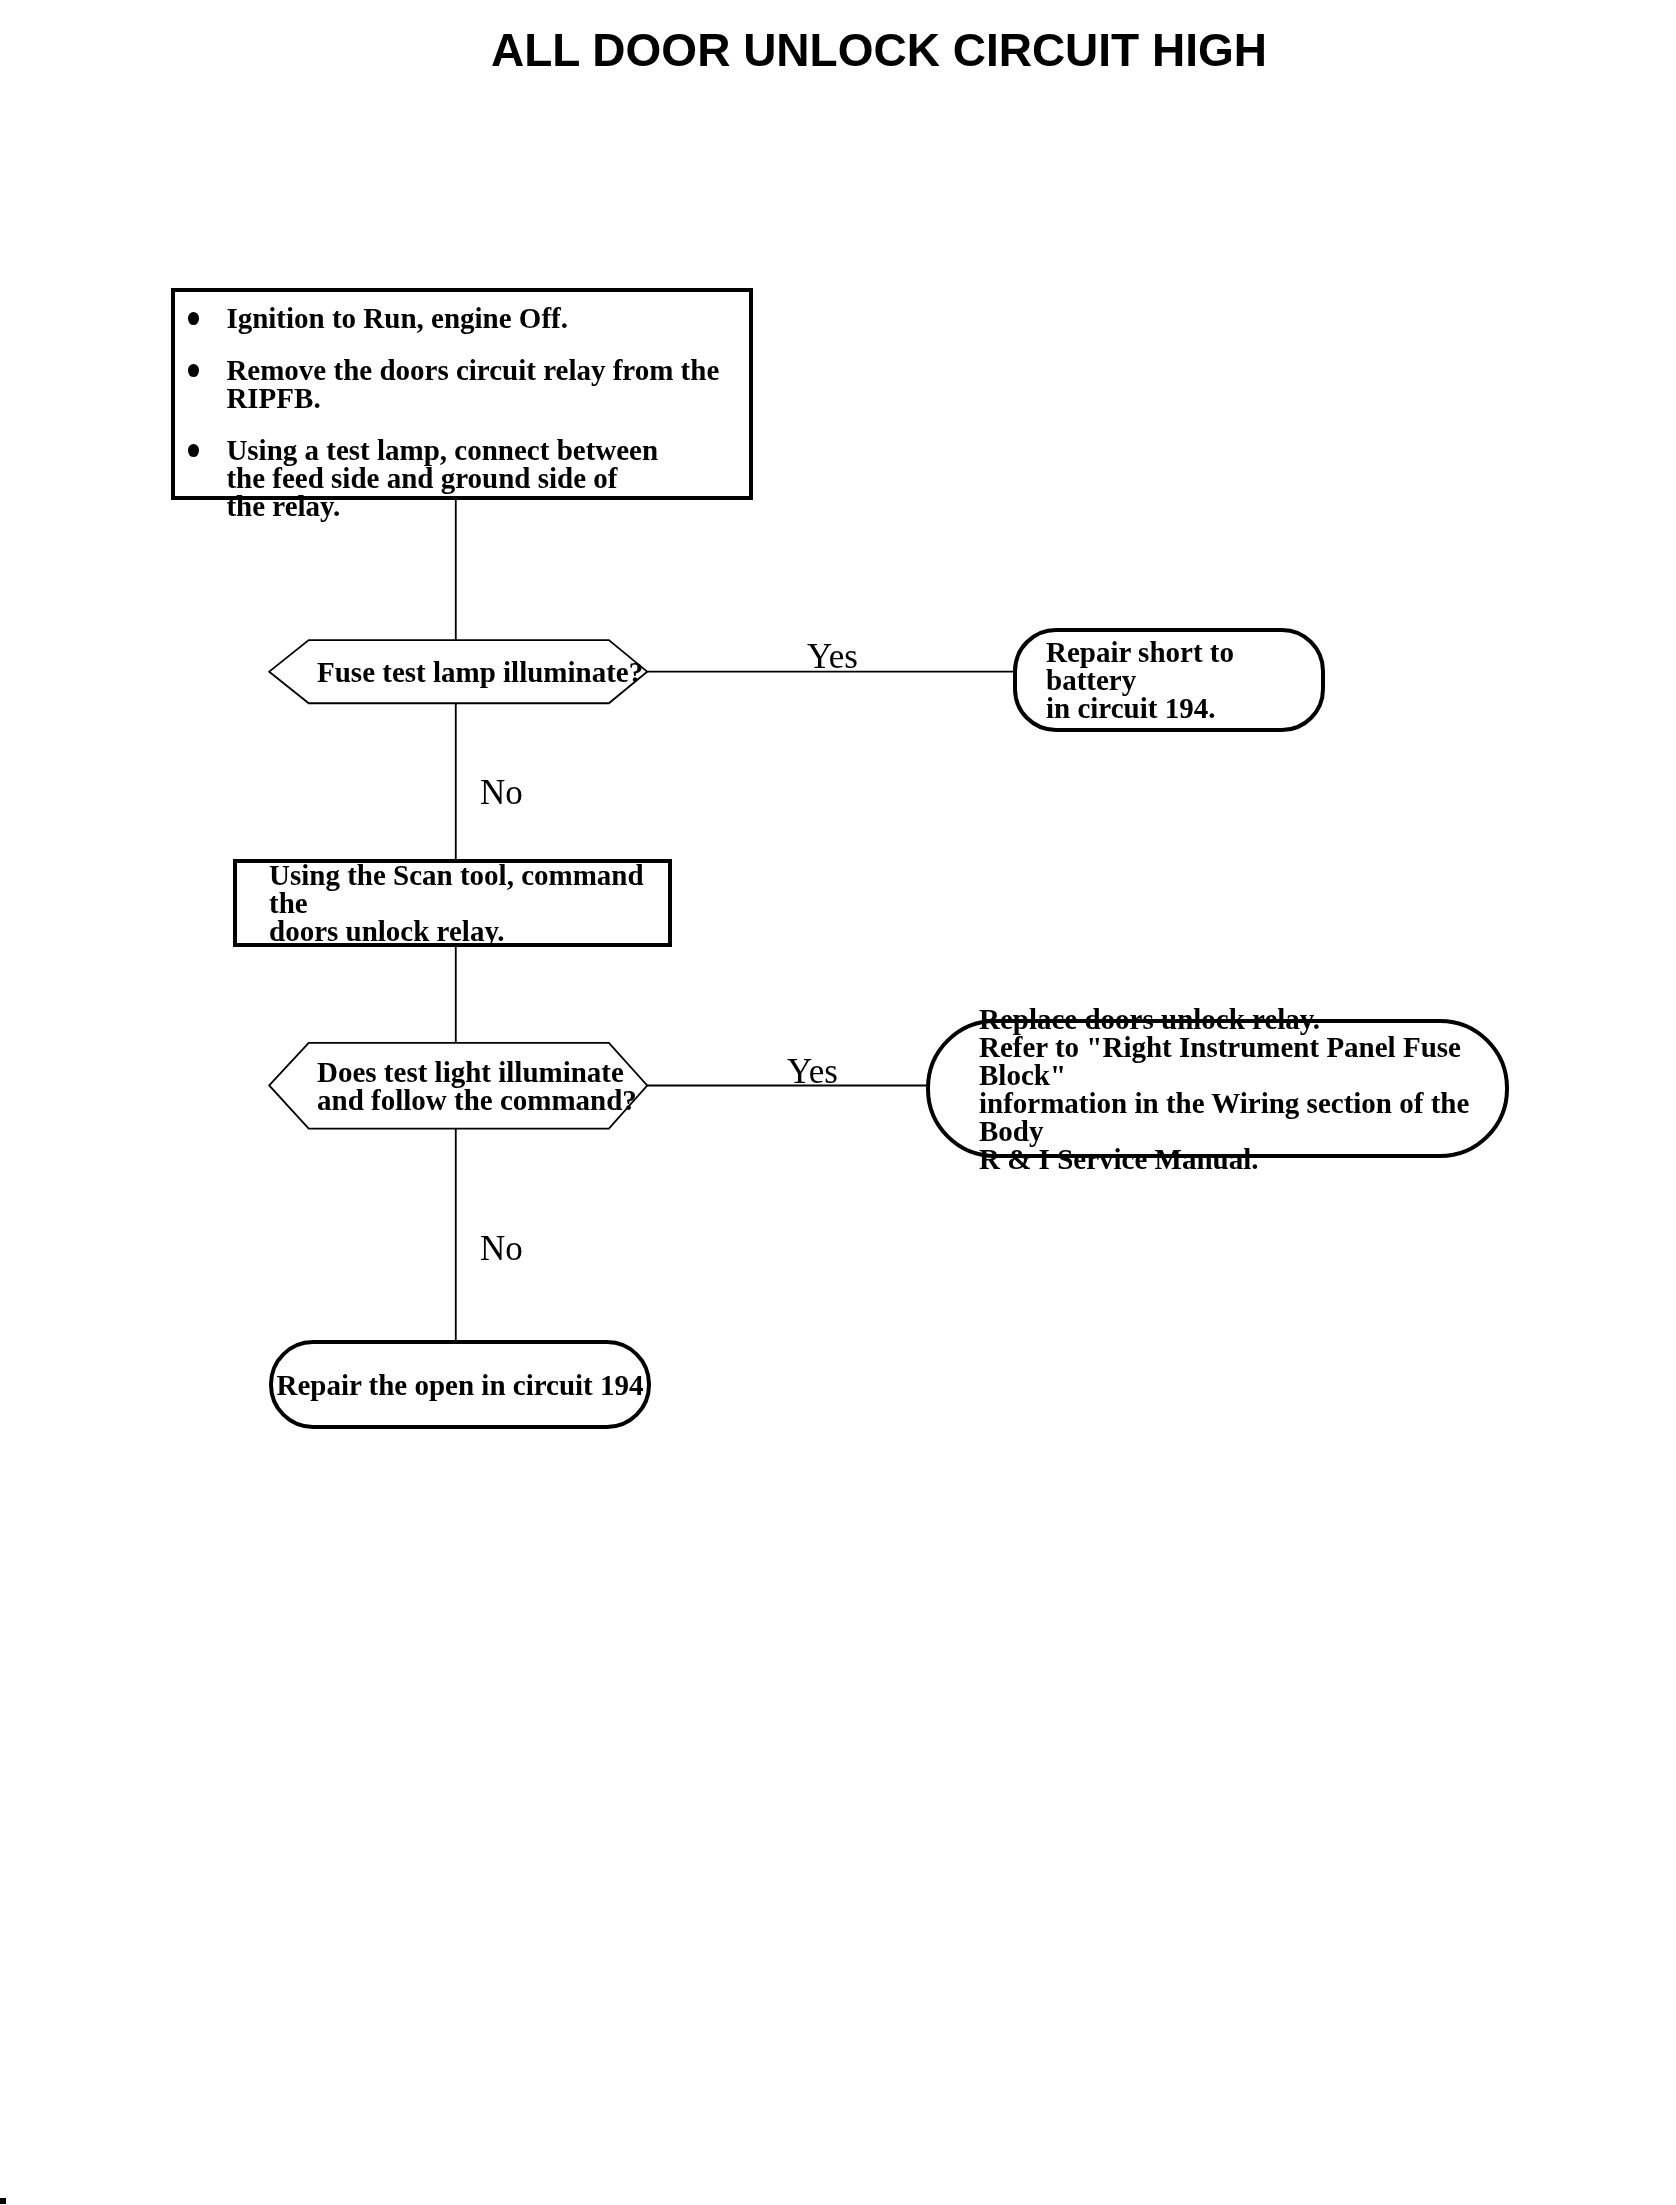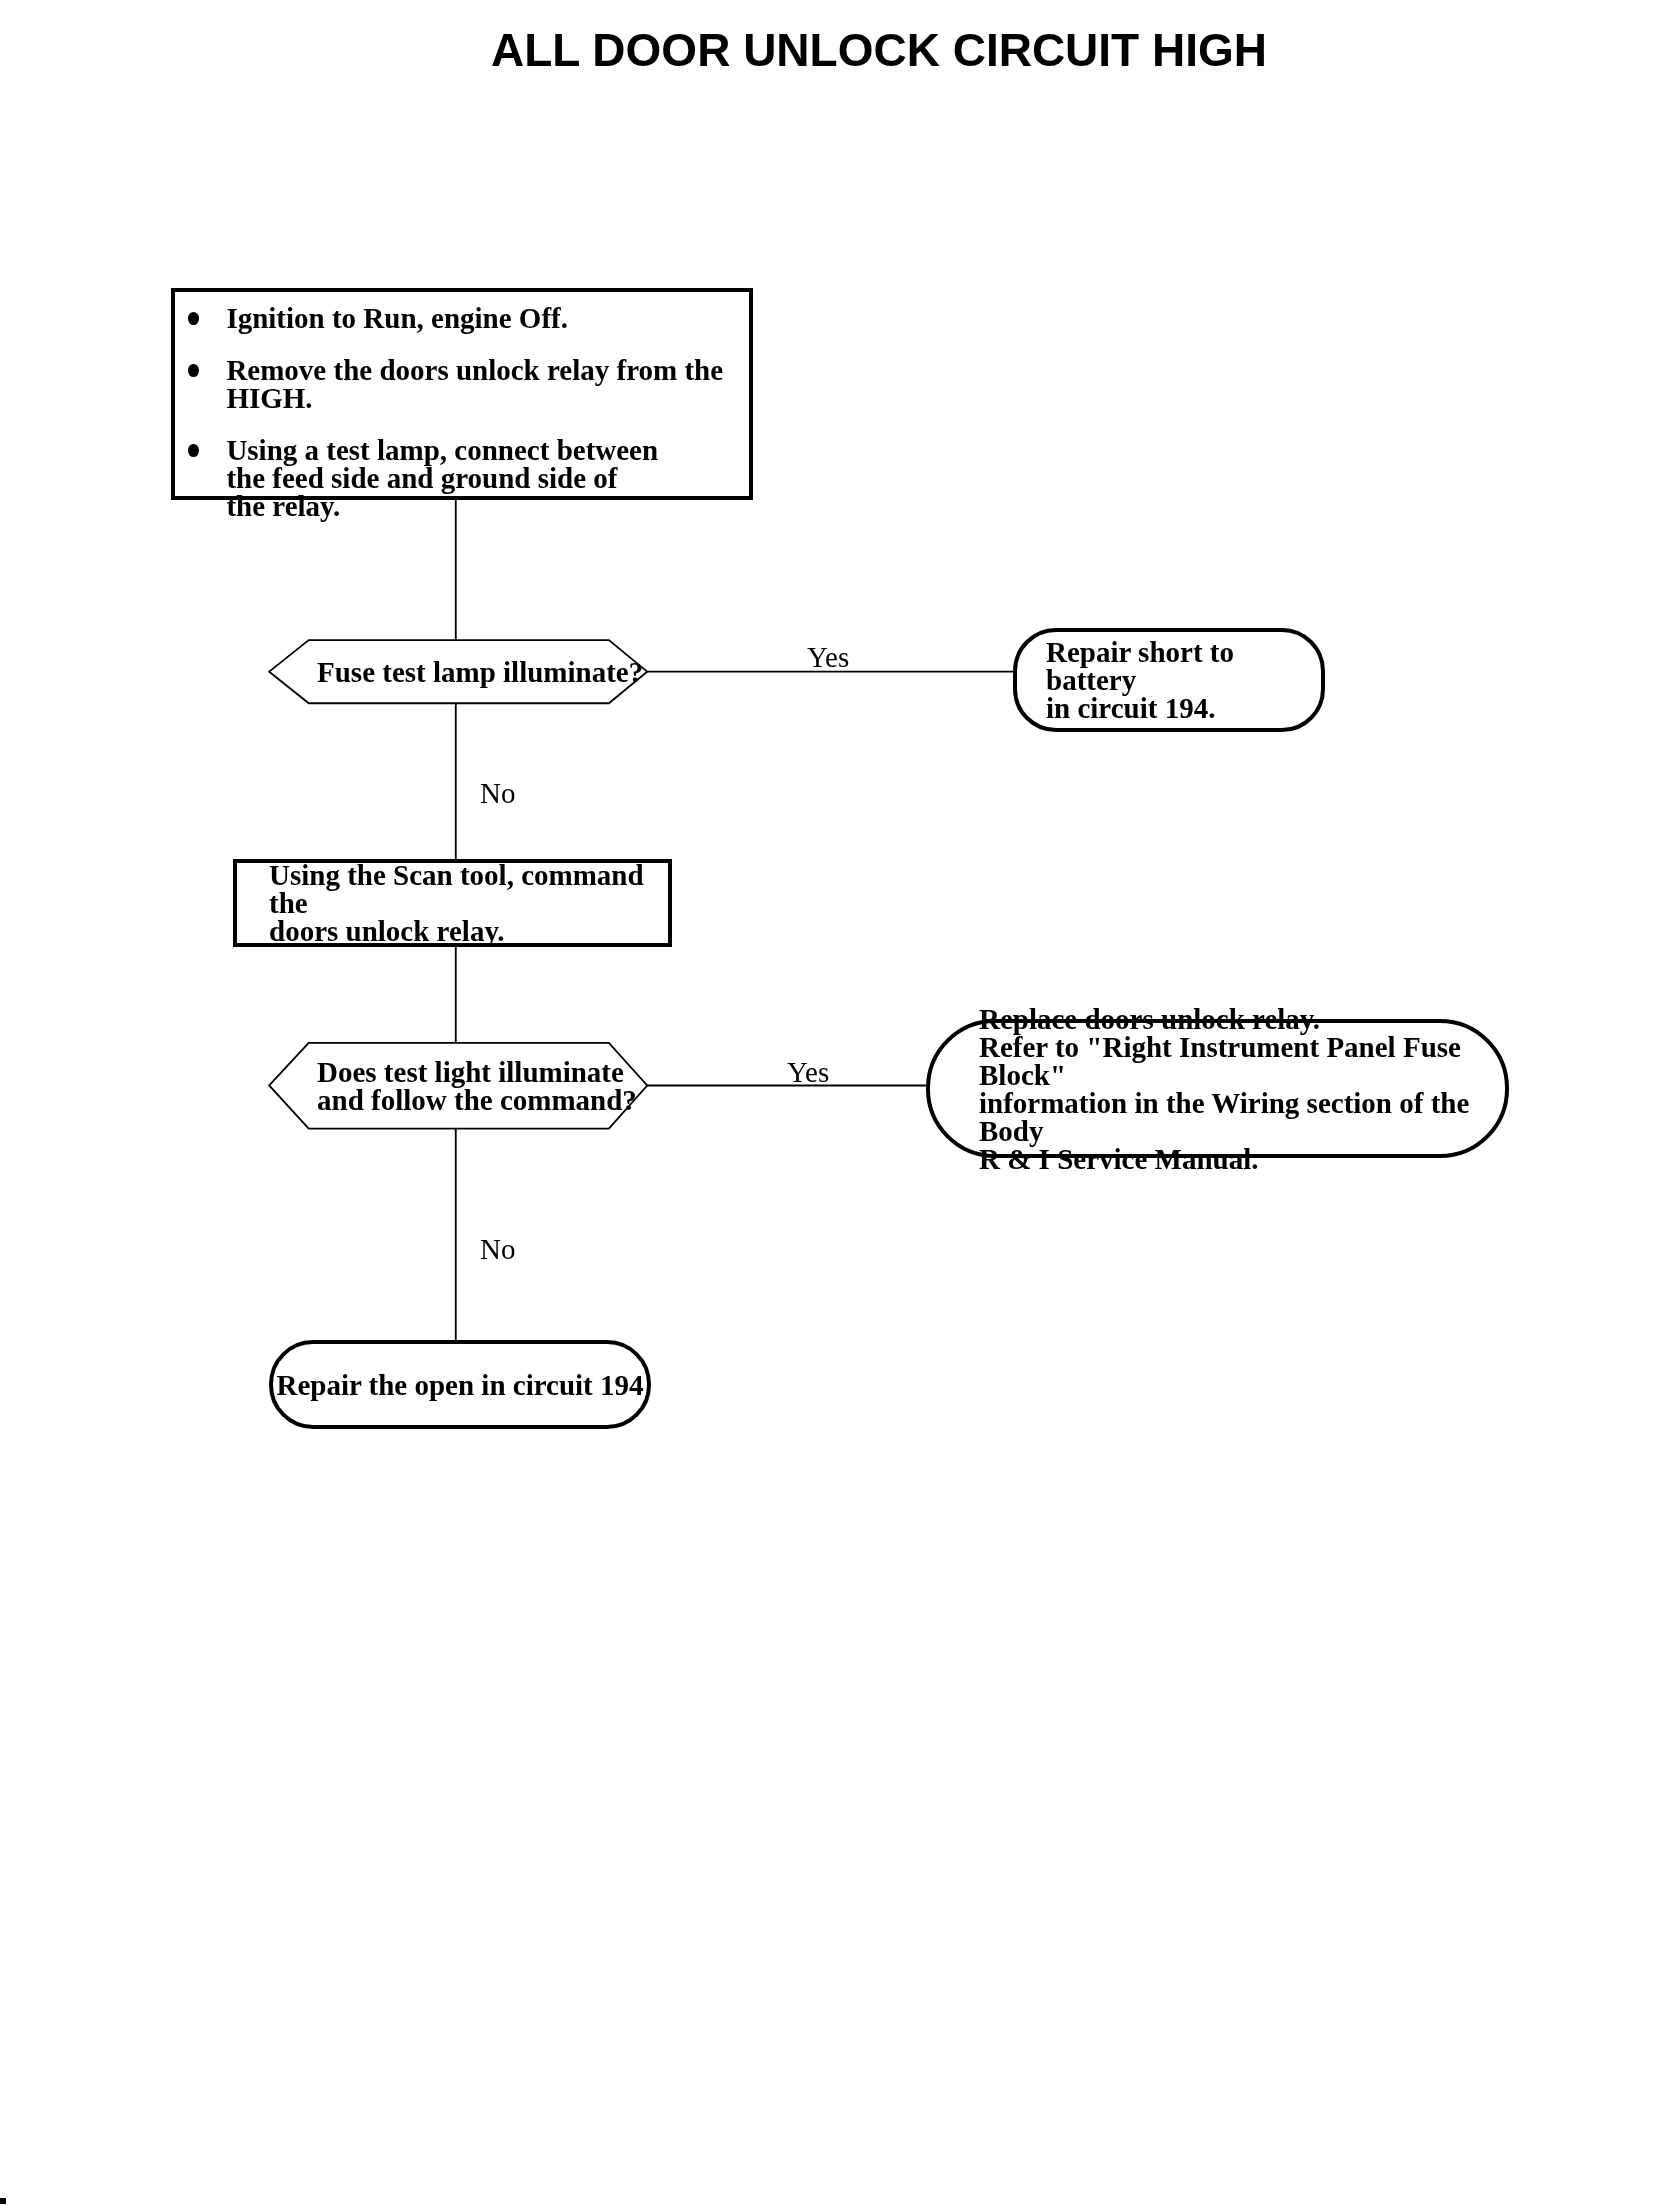--- a/index.html
+++ b/index.html
@@ -49,21 +49,21 @@
                       border-radius: 69px; padding-left: 49px; }
   .terminal-open    { left: 269px;  top: 1340px; width: 382px; height: 89px;
                       border-radius: 44px;  justify-content: center; }
 
   
   .hex-label { position: absolute; z-index: 1; }
   .hex1-label { left: 317px; top: 658px; }
   .hex2-label { left: 317px; top: 1058px; }
 
   
-  .edge-label { position: absolute; z-index: 1; font-size: 29px; line-height: 28px; }
+  .edge-label { position: absolute; z-index: 1; font-size: 35px; line-height: 28px; }
   .yes1-label { left: 807px; top: 643px; }
   .no1-label  { left: 480px;  top: 779px; }
   .yes2-label { left: 787px; top: 1058px; }
   .no2-label  { left: 480px;  top: 1235px; }
 
   .corner-artifact {
     position: absolute; left: 0px; top: 2198px; width: 5.5px; height: 5.5px;
     background: var(--ink, #000); z-index: 1;
   }
 </style>
@@ -85,21 +85,21 @@
 
 <div class="page-title">ALL DOOR UNLOCK CIRCUIT HIGH</div>
 
 <div class="box instructions">
   <div class="bullet-row">
     <span class="bullet-dot"></span>
     <span class="serif-text">Ignition to Run, engine Off.</span>
   </div>
   <div class="bullet-row">
     <span class="bullet-dot"></span>
-    <span class="serif-text">Remove the doors unlock relay from the HIGH.</span>
+    <span class="serif-text">Remove the doors circuit relay from the RIPFB.</span>
   </div>
   <div class="bullet-row">
     <span class="bullet-dot"></span>
     <span class="serif-text">Using a test lamp, connect between
 the feed side and ground side of
 the relay.</span>
   </div>
 </div>
 
 <div class="hex-label hex1-label serif-text">Fuse test lamp illuminate?</div>

